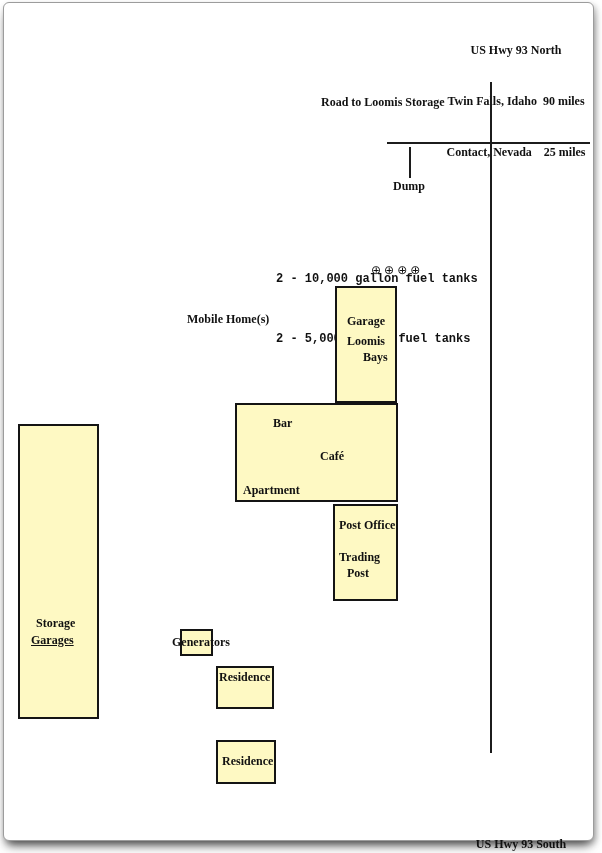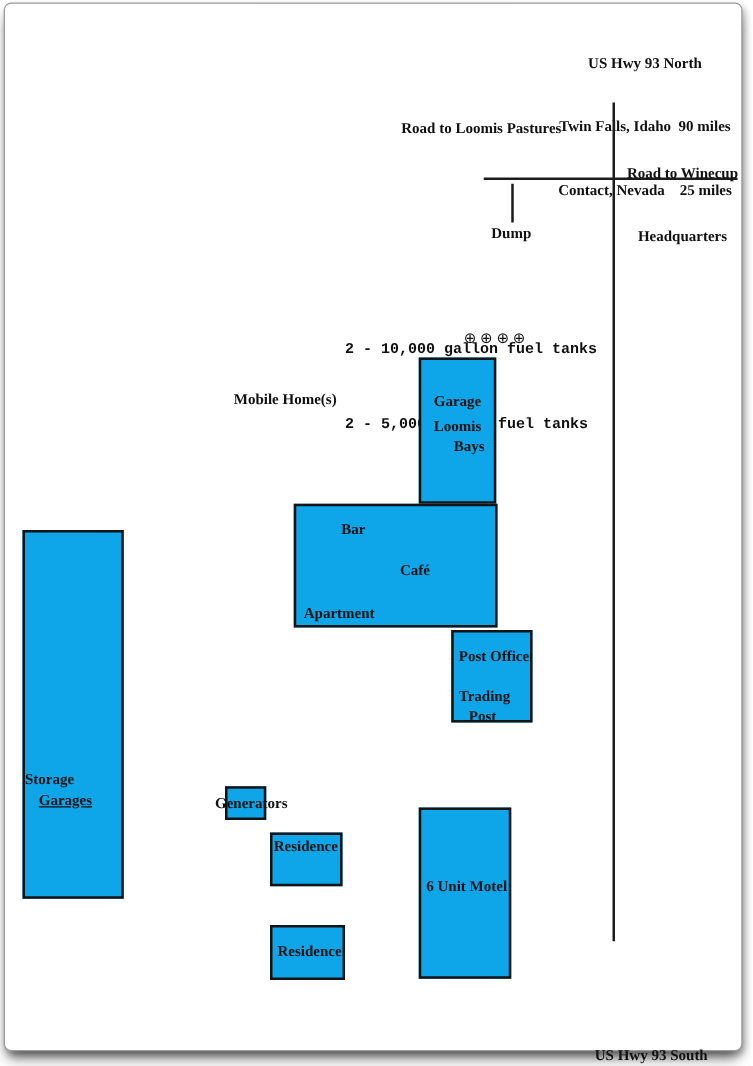--- a/index.html
+++ b/index.html
@@ -9,21 +9,21 @@
     font-family:"Liberation Serif",serif;font-weight:bold;
   }
   .sheet{
     position:absolute;left:3px;top:2px;width:589px;height:837px;
     background:#ffffff;border:1px solid #9c9c9c;border-radius:6px;
     box-shadow:2px 3px 6px rgba(0,0,0,.28), 0 8px 11px -4px rgba(0,0,0,.62);
   }
   .lbl{position:absolute;font-size:12px;line-height:13px;white-space:pre;}
   .blk{position:absolute;font-size:12px;line-height:17px;white-space:pre;text-align:center;}
   .vline,.hline{position:absolute;background:#1c1c1c;}
-  .box{position:absolute;border:2px solid #141414;background:#0ea5e9;box-sizing:border-box;}
+  .box{position:absolute;border:2px solid #141414;background:#fef9c3;box-sizing:border-box;}
   .box .lbl{white-space:pre;}
   .tanks{
     position:absolute;left:371px;top:263px;
     font-family:"DejaVu Sans",sans-serif;font-weight:normal;
     font-size:12px;letter-spacing:3px;color:#111;
   }
 </style>
 </head>
 <body>
 
@@ -34,26 +34,22 @@
   <div class="blk" style="left:440px;top:8px;width:152px;">
     <div>US Hwy 93 North</div>
     <div>Twin Falls, Idaho  90 miles</div>
     <div>Contact, Nevada    25 miles</div>
   </div>
 
   <div class="vline" style="left:490px;top:82px;width:2px;height:671px;"></div>
   <div class="hline" style="left:387px;top:142px;width:203px;height:2px;"></div>
   <div class="vline" style="left:409px;top:147px;width:2px;height:31px;"></div>
 
-  <div class="lbl" style="left:321px;top:96px;">Road to Loomis Pastures</div>
+  <div class="lbl" style="left:321px;top:96px;">Road to Loomis Storage</div>
 
-  <div class="blk" style="left:497px;top:96px;width:98px;">
-    <div>Road to Winecup</div>
-    <div>Headquarters</div>
-  </div>
 
   <div class="lbl" style="left:393px;top:180px;">Dump</div>
 
   <div class="lbl" style="left:276px;top:229px;line-height:20px;font-family:Liberation Mono, monospace;">
     <div>2 - 10,000 gallon fuel tanks</div>
     <div>2 - 5,000 gallon fuel tanks</div>
   </div>
   <div class="tanks"><span>⊕</span><span>⊕</span><span>⊕</span><span>⊕</span></div>
 
   <div class="lbl" style="left:187px;top:313px;">Mobile Home(s)</div>
@@ -63,44 +59,41 @@
     <div class="lbl" style="left:10px;top:47px;">Loomis</div>
     <div class="lbl" style="left:26px;top:63px;">Bays</div>
   </div>
 
   <div class="box" style="left:235px;top:403px;width:163px;height:99px;">
     <div class="lbl" style="left:36px;top:12px;">Bar</div>
     <div class="lbl" style="left:83px;top:45px;">Café</div>
     <div class="lbl" style="left:6px;top:79px;">Apartment</div>
   </div>
 
-  <div class="box" style="left:333px;top:504px;width:65px;height:74px;margin-left:28px;">
+  <div class="box" style="left:333px;top:504px;width:65px;height:97px;">
     <div class="lbl" style="left:4px;top:13px;">Post Office</div>
     <div class="lbl" style="left:4px;top:45px;">Trading</div>
     <div class="lbl" style="left:12px;top:61px;">Post</div>
   </div>
 
   <div class="box" style="left:18px;top:424px;width:81px;height:295px;">
-    <div class="lbl" style="left:0;top:191px;">Storage</div>
+    <div class="lbl" style="left:16px;top:191px;">Storage</div>
     <div class="lbl" style="left:11px;top:208px;text-decoration:underline;">Garages</div>
   </div>
 
   <div class="box" style="left:180px;top:629px;width:33px;height:27px;"></div>
   <div class="lbl" style="left:172px;top:636px;">Generators</div>
 
   <div class="box" style="left:216px;top:666px;width:58px;height:43px;">
     <div class="lbl" style="left:1px;top:3px;">Residence</div>
   </div>
 
   <div class="box" style="left:216px;top:740px;width:60px;height:44px;">
     <div class="lbl" style="left:4px;top:13px;">Residence</div>
   </div>
 
-  <div class="box" style="left:335px;top:646px;width:74px;height:137px;">
-    <div class="lbl" style="left:4px;top:55px;">6 Unit Motel</div>
-  </div>
 
   <div class="blk" style="left:452px;top:802px;width:138px;">
     <div>US Hwy 93 South</div>
     
   </div>
 
 </div>
 
 </body></html>

